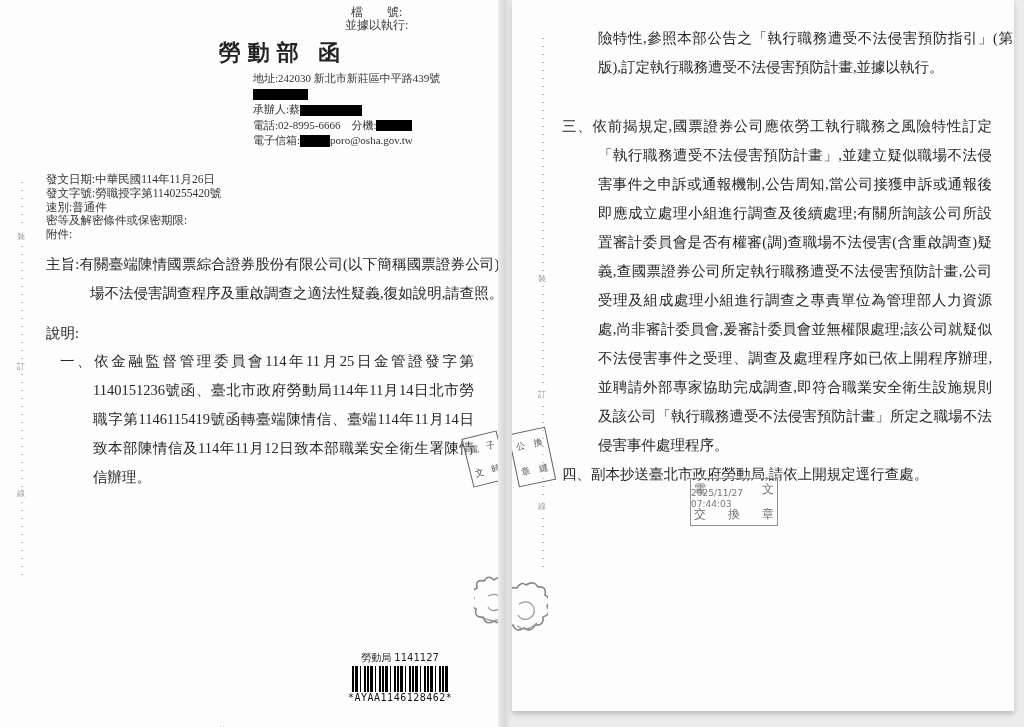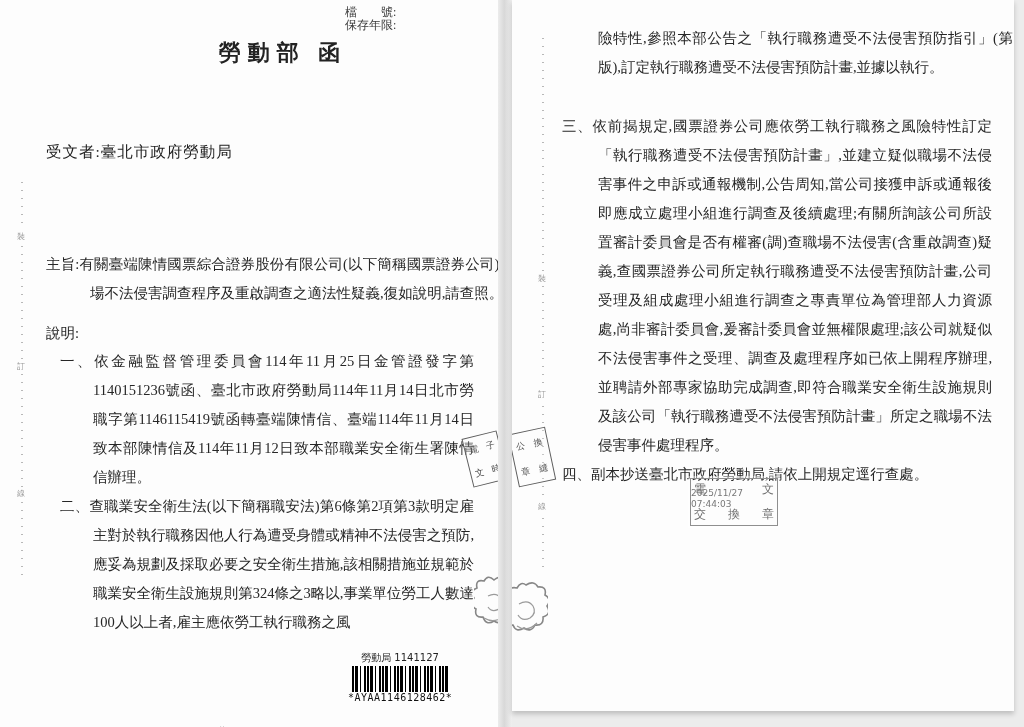--- a/index.html
+++ b/index.html
@@ -70,41 +70,51 @@
 </style>
 </head>
 <body>
 
 <div class="canvas">
 
   <div class="page page1">
 
     <div class="file-block">
       <div>檔　　號:</div>
-      <div>保存年限:</div>
+      <div>並據以執行:</div>
     </div>
 
     <h1 class="doc-title">勞動部 函</h1>
 
+    <div class="addr-block">
+      <div>地址:242030 新北市新莊區中平路439號</div>
+      <div><span class="redact rw55"></span></div>
+      <div><span>承辦人:蔡</span><span class="redact rw60"></span></div>
+      <div><span>電話:02-8995-6666　分機:</span><span class="redact rw35"></span></div>
+      <div><span>電子信箱:</span><span class="redact rw30"></span><span>poro@osha.gov.tw</span></div>
+    </div>
 
-    <div class="recipient">受文者:臺北市政府勞動局</div>
 
+    <div class="meta">
+      <div>發文日期:中華民國114年11月26日</div>
+      <div>發文字號:勞職授字第1140255420號</div>
+      <div>速別:普通件</div>
+      <div>密等及解密條件或保密期限:</div>
+      <div>附件:</div>
+    </div>
 
     <div class="body-block subject">
       <span>主旨:</span><span>有關臺端陳情國票綜合證券股份有限公司(以下簡稱國票證券公司)職場不法侵害調查程序及重啟調查之適法性疑義,復如說明,請查照。</span>
     </div>
 
     <div class="explain">說明:</div>
 
     <div class="body-block items1">
       <div class="item">
         <span>一、</span><span>依金融監督管理委員會114年11月25日金管證發字第1140151236號函、臺北市政府勞動局114年11月14日北市勞職字第1146115419號函轉臺端陳情信、臺端114年11月14日致本部陳情信及114年11月12日致本部職業安全衛生署陳情信辦理。</span>
-      </div>
-      <div class="item">
-        <span>二、</span><span>查職業安全衛生法(以下簡稱職安法)第6條第2項第3款明定雇主對於執行職務因他人行為遭受身體或精神不法侵害之預防,應妥為規劃及採取必要之安全衛生措施,該相關措施並規範於職業安全衛生設施規則第324條之3略以,事業單位勞工人數達100人以上者,雇主應依勞工執行職務之風</span>
       </div>
     </div>
 
     <div class="bind-line bl1"></div>
     <span class="bind-ch b1c0">裝</span>
     <span class="bind-ch b1c1">訂</span>
     <span class="bind-ch b1c2">線</span>
 
     <div class="half-stamp hsa1">
       <span>電</span>

